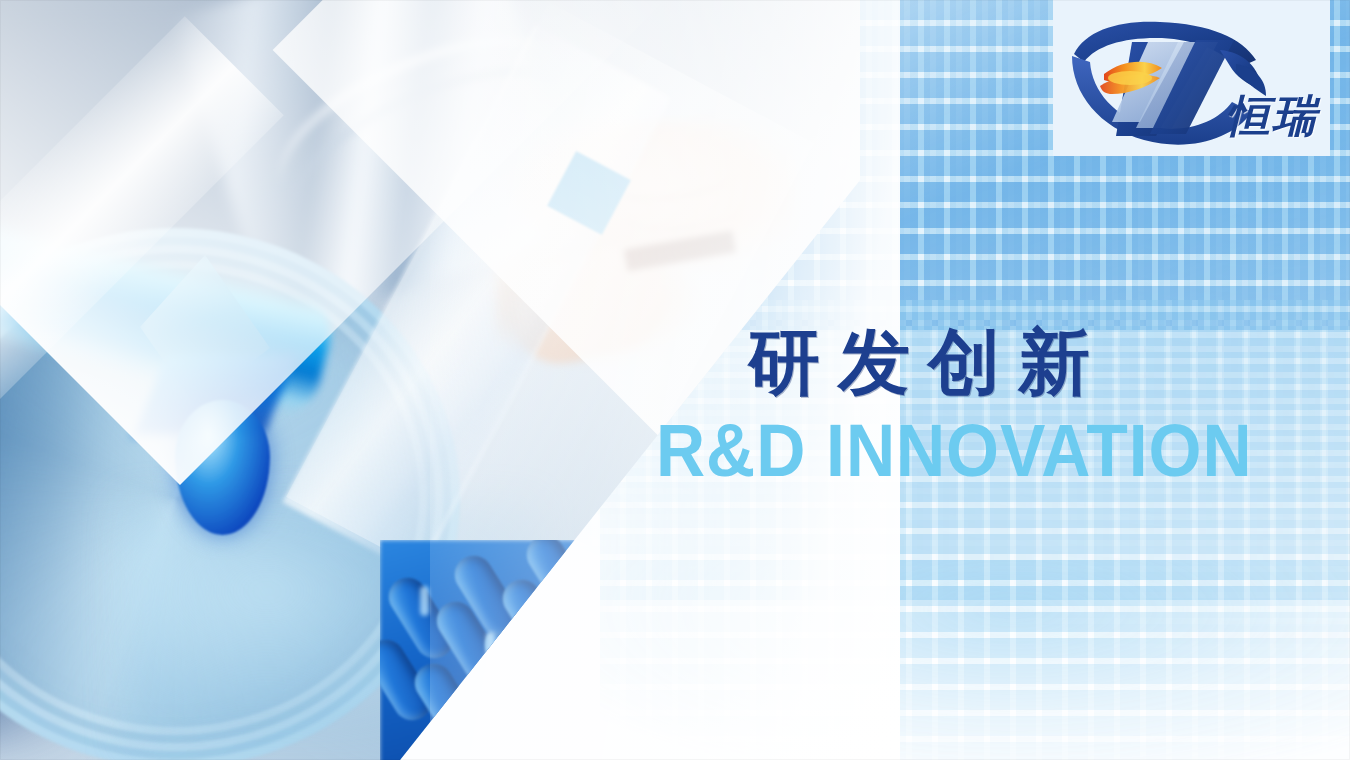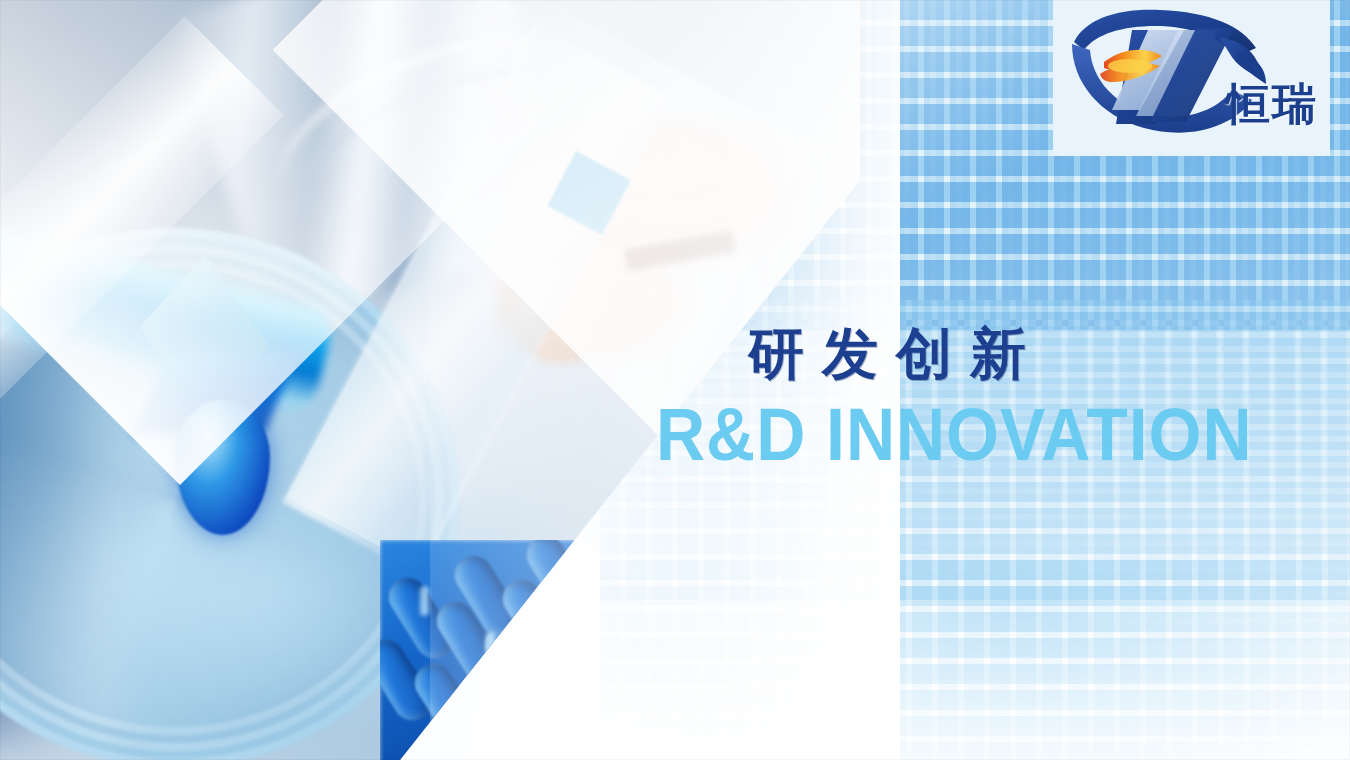--- a/index.html
+++ b/index.html
@@ -324,21 +324,21 @@
 
   
   .title-block {
     position: absolute;
     left: 748px;
     top: 326px;
     width: 600px;
   }
   .title-cn {
     font-family: "Liberation Sans", sans-serif;
-    font-size: 56px;
+    font-size: 72px;
     font-weight: bold;
     color: #1d3f8f;
     letter-spacing: 18px;
     line-height: 1;
     white-space: nowrap;
     text-shadow: 1px 1px 0 rgba(20,45,110,0.35);
   }
   .title-en {
     margin-top: 16px;
     margin-left: -92px;
@@ -355,22 +355,22 @@
 
   
   .logo-panel {
     position: absolute;
     left: 1053px; top: 0;
     width: 277px; height: 156px;
     background: #e9f3fc;
   }
   .logo-wrap {
     position: absolute;
-    left: 1060px; top: 4px;
-    width: 266px; height: 140px;
+    left: 1060px; top: 16px;
+    width: 266px; height: 140px; font-style: italic;
   }
   .logo-cn {
     position: absolute;
     right: 8px; bottom: 18px;
     font-size: 44px;
     font-weight: bold;
     color: #1b3f8c;
     letter-spacing: 2px;
     line-height: 1;
     text-shadow: 1px 1px 1px rgba(255,255,255,0.8);

